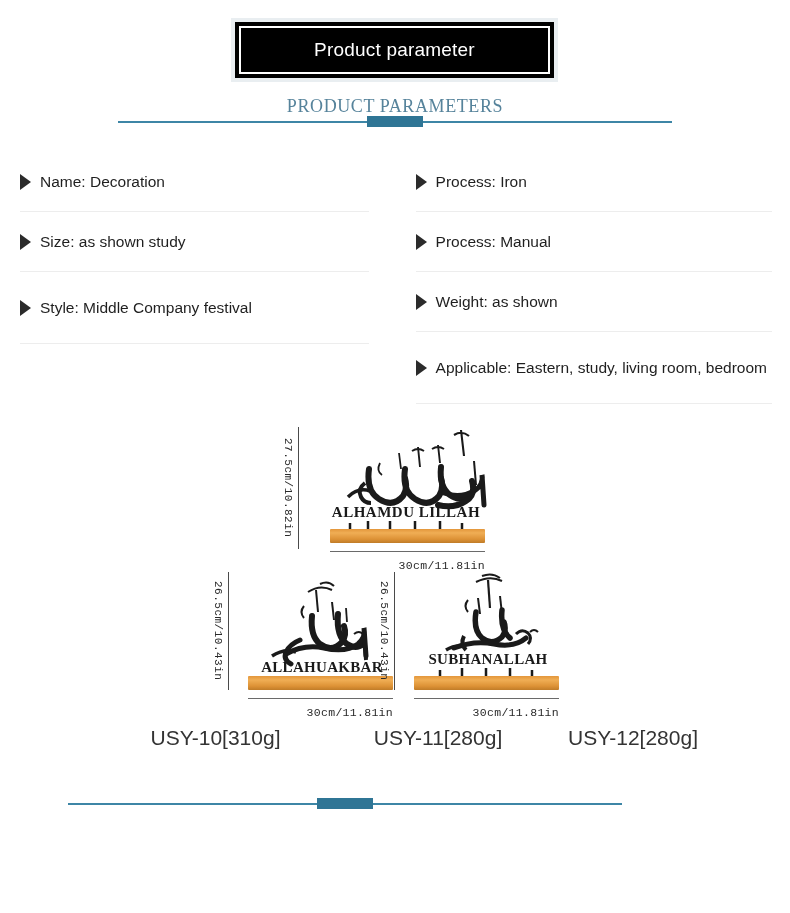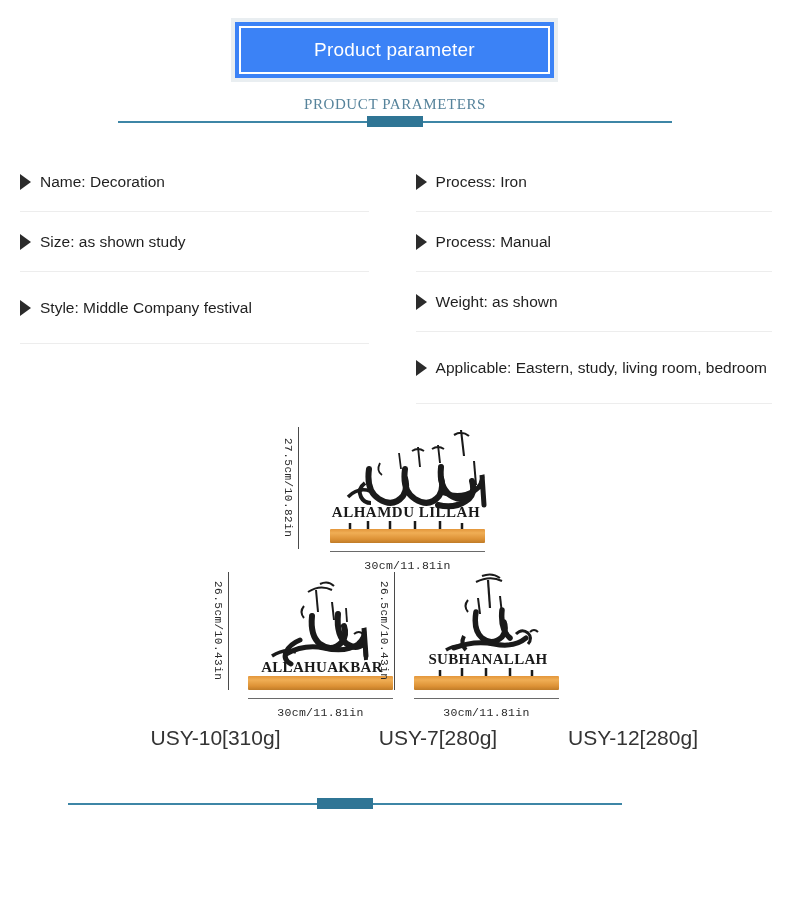--- a/index.html
+++ b/index.html
@@ -13,41 +13,41 @@
 
   
   .banner-wrap {
     position: absolute; left: 231px; top: 18px;
     width: 327px; height: 64px;
     background: #e9eef1;
     padding: 4px;
   }
   .banner-outer {
     width: 100%; height: 100%;
-    background: #3b82f6;
+    background: #000000;
     padding: 4px;
   }
   .banner-inner {
     width: 100%; height: 100%;
     border: 2px solid #ffffff;
     display: flex; align-items: center; justify-content: center;
   }
   .banner-title {
     color: #ffffff;
     font-size: 19px;
     letter-spacing: 0.2px;
     font-weight: 400;
     white-space: nowrap;
   }
 
   .subtitle {
     position: absolute; left: 0; top: 96px; width: 790px;
     text-align: center;
     font-family: "Liberation Serif", serif;
-    font-size: 15px;
+    font-size: 18px;
     letter-spacing: 0.6px;
     color: #56839b;
   }
 
   
   .divider { position: absolute; height: 12px; }
   .divider .line {
     position: absolute; left: 0; right: 0; top: 5px;
     height: 2px; background: #3d86a6;
   }
@@ -108,21 +108,21 @@
     letter-spacing: 0.5px;
     line-height: 1;
     white-space: nowrap;
   }
   .dim-v .vline {
     width: 1px; background: #4a4a4a;
     margin-left: 5px;
     align-self: stretch;
   }
 
-  .dim-h { position: absolute; text-align: center; }
+  .dim-h { position: absolute; text-align: right; }
   .dim-h .hline { height: 1px; background: #6a6a6a; width: 100%; }
   .dim-h .hlabel {
     font-family: "Liberation Mono", monospace;
     font-size: 11.5px;
     color: #2a2a2a;
     letter-spacing: 0.3px;
     margin-top: 7px;
     white-space: nowrap;
   }
 
@@ -313,21 +313,21 @@
 
       <div class="dim-h" style="left:36px; top:128px; width:145px;">
         <div class="hline"></div>
         <div class="hlabel">30cm/11.81in</div>
       </div>
     </div>
   </div>
 
   <div class="models">
     <div class="model" id="model-0">USY-10[310g]</div>
-    <div class="model" id="model-1">USY-7[280g]</div>
+    <div class="model" id="model-1">USY-11[280g]</div>
     <div class="model" id="model-2">USY-12[280g]</div>
   </div>
 
   <div class="divider" id="divider-bottom">
     <div class="line"></div>
     <div class="block"></div>
   </div>
 
 </div>
 

